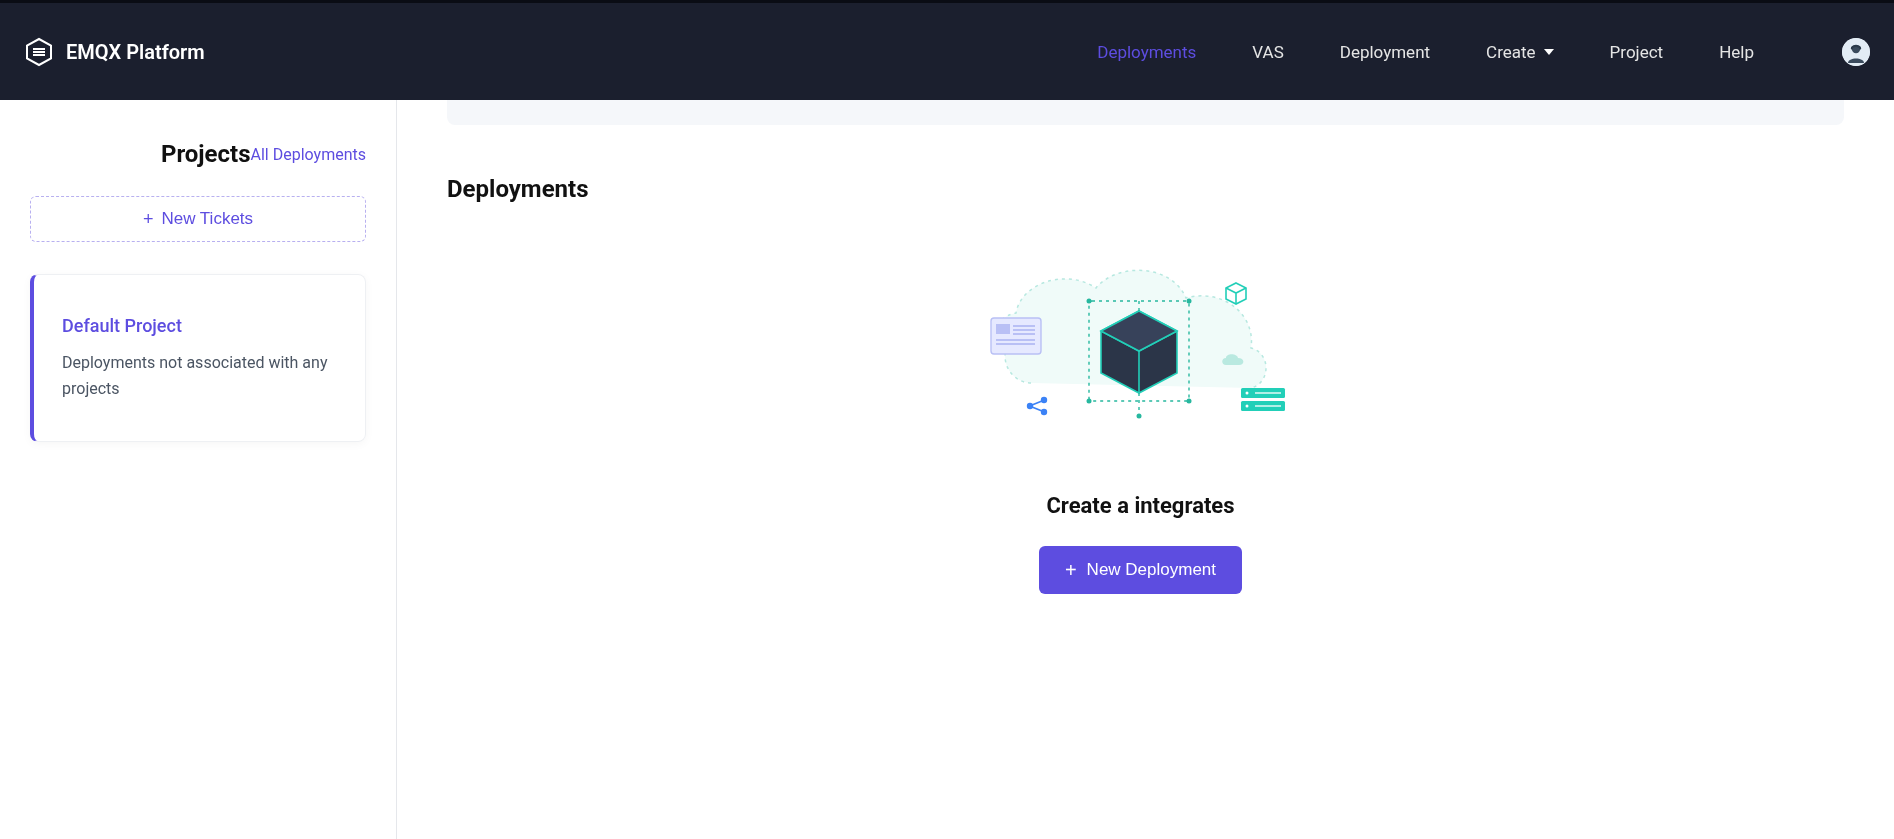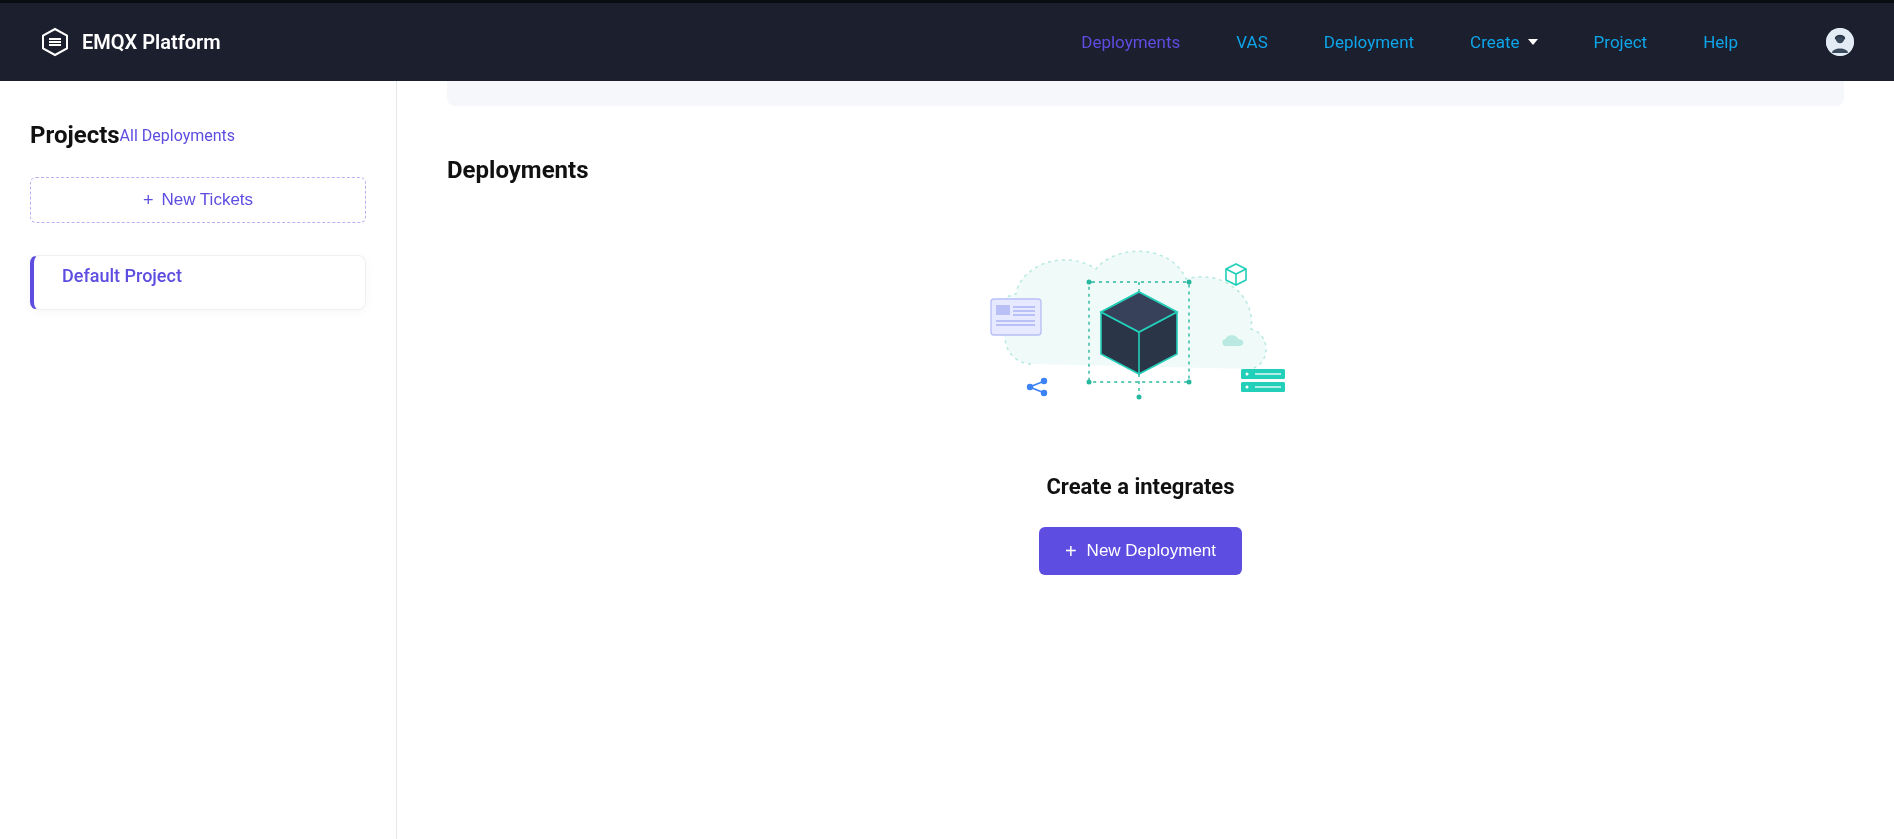--- a/index.html
+++ b/index.html
@@ -1,47 +1,47 @@
 <!DOCTYPE html>
 <html><head>
 <meta charset="utf-8">
 <style>
   * { margin: 0; padding: 0; box-sizing: border-box; }
   body { font-family: -apple-system, BlinkMacSystemFont, "Segoe UI", Roboto, "Helvetica Neue", Arial, sans-serif; background: #fff; color: #1f2937; }
 
   
   .header {
     background: #1b1f2e;
-    height: 81px;
+    height: 100px;
     display: flex;
     align-items: center;
-    padding: 0 40px;
+    padding: 0 24px;
     border-top: 3px solid #0a0c14;
   }
   .logo-area { display: flex; align-items: center; gap: 12px; cursor: pointer; }
   .logo-icon svg { display: block; }
   .logo-text { color: #fff; font-size: 20px; font-weight: 600; }
   .nav { margin-left: auto; display: flex; align-items: center; gap: 56px; }
-  .nav-item { color: #0ea5e9; font-size: 17px; cursor: pointer; display: flex; align-items: center; gap: 8px; }
+  .nav-item { color: #e5e5e5; font-size: 17px; cursor: pointer; display: flex; align-items: center; gap: 8px; }
   .nav-item.active { color: #5d4de0; }
   .chevron { width: 0; height: 0; border-left: 5px solid transparent; border-right: 5px solid transparent; border-top: 6px solid #fff; }
   .avatar { width: 28px; height: 28px; border-radius: 50%; background: #e3ecf5; display: flex; align-items: center; justify-content: center; overflow: hidden; cursor: pointer; margin-left: 32px; }
   .avatar svg { display: block; }
 
   
   .body { display: flex; }
 
   
   .sidebar {
     width: 397px;
     border-right: 1px solid #e5e7eb;
     padding: 40px 30px;
     min-height: calc(839px - 81px);
   }
-  .sidebar-header { display: flex; align-items: center; justify-content: flex-start; margin-bottom: 28px; }
+  .sidebar-header { display: flex; align-items: center; justify-content: flex-end; margin-bottom: 28px; }
   .sidebar-title { font-size: 24px; font-weight: 700; color: #111; }
   .sidebar-link { color: #5d4de0; font-size: 16px; cursor: pointer; }
   .new-project-btn {
     width: 100%;
     border: 1px dashed #b8b0f0;
     color: #5d4de0;
     background: #fff;
     font-size: 17px;
     padding: 12px;
     border-radius: 6px;
@@ -50,21 +50,21 @@
     align-items: center;
     justify-content: center;
     gap: 8px;
     margin-bottom: 32px;
   }
   .plus { font-size: 18px; font-weight: 300; line-height: 1; }
   .project-card {
     border: 1px solid #eef0f3;
     border-left: 4px solid #5d4de0;
     border-radius: 8px;
-    padding: 9px 28px;
+    padding: 40px 28px;
     box-shadow: 0 2px 10px rgba(0,0,0,0.04);
     cursor: pointer;
   }
   .project-card-title { color: #5d4de0; font-size: 18px; font-weight: 500; margin-bottom: 14px; }
   .project-card-desc { color: #4b5563; font-size: 16px; line-height: 1.6; }
 
   
   .main { flex: 1; background: #fff; }
   .top-banner { height: 25px; background: #f5f7fa; margin: 0 50px 0 50px; border-radius: 0 0 8px 8px; }
   .main-inner { padding: 50px 60px 40px 50px; }
@@ -130,20 +130,21 @@
     <div class="sidebar-header">
       <div class="sidebar-title">Projects</div>
       <a class="sidebar-link">All Deployments</a>
     </div>
     <button class="new-project-btn">
       <span class="plus">+</span>
       <span>New Tickets</span>
     </button>
     <div class="project-card">
       <div class="project-card-title">Default Project</div>
+      <div class="project-card-desc">Deployments not associated with any projects</div>
     </div>
   </aside>
 
   <main class="main">
     <div class="top-banner"></div>
     <div class="main-inner">
       <h2 class="section-title">Deployments</h2>
 
       <div class="empty-state">
         <div class="illustration">

